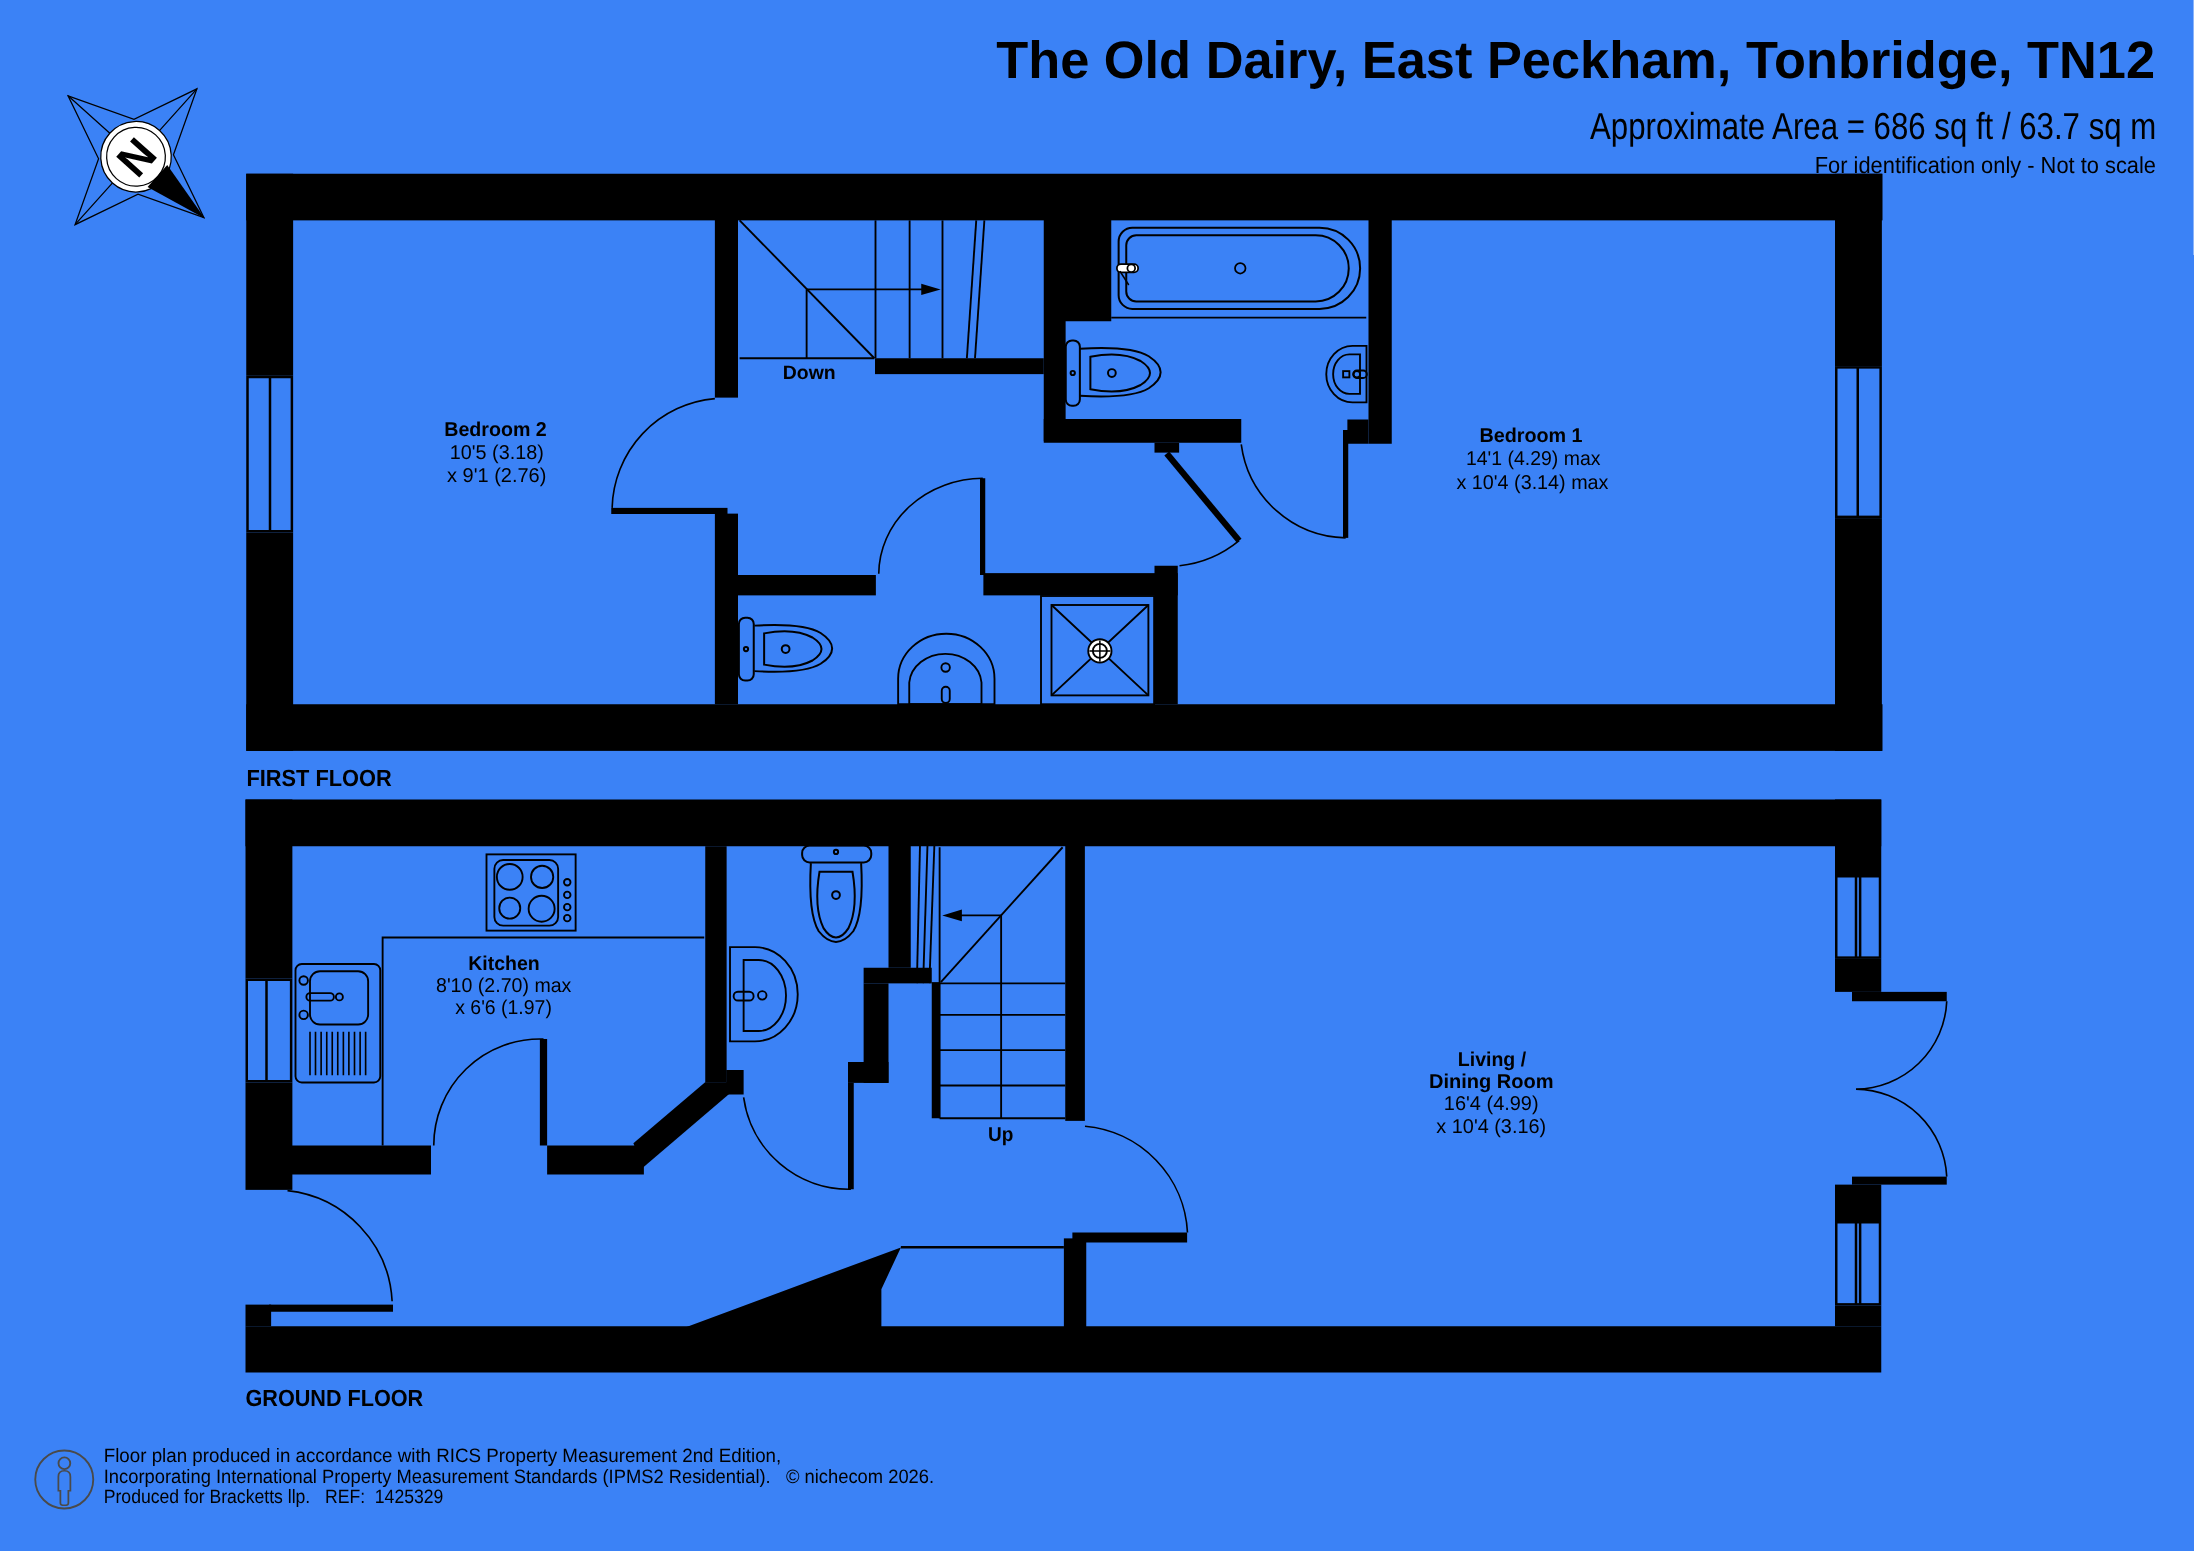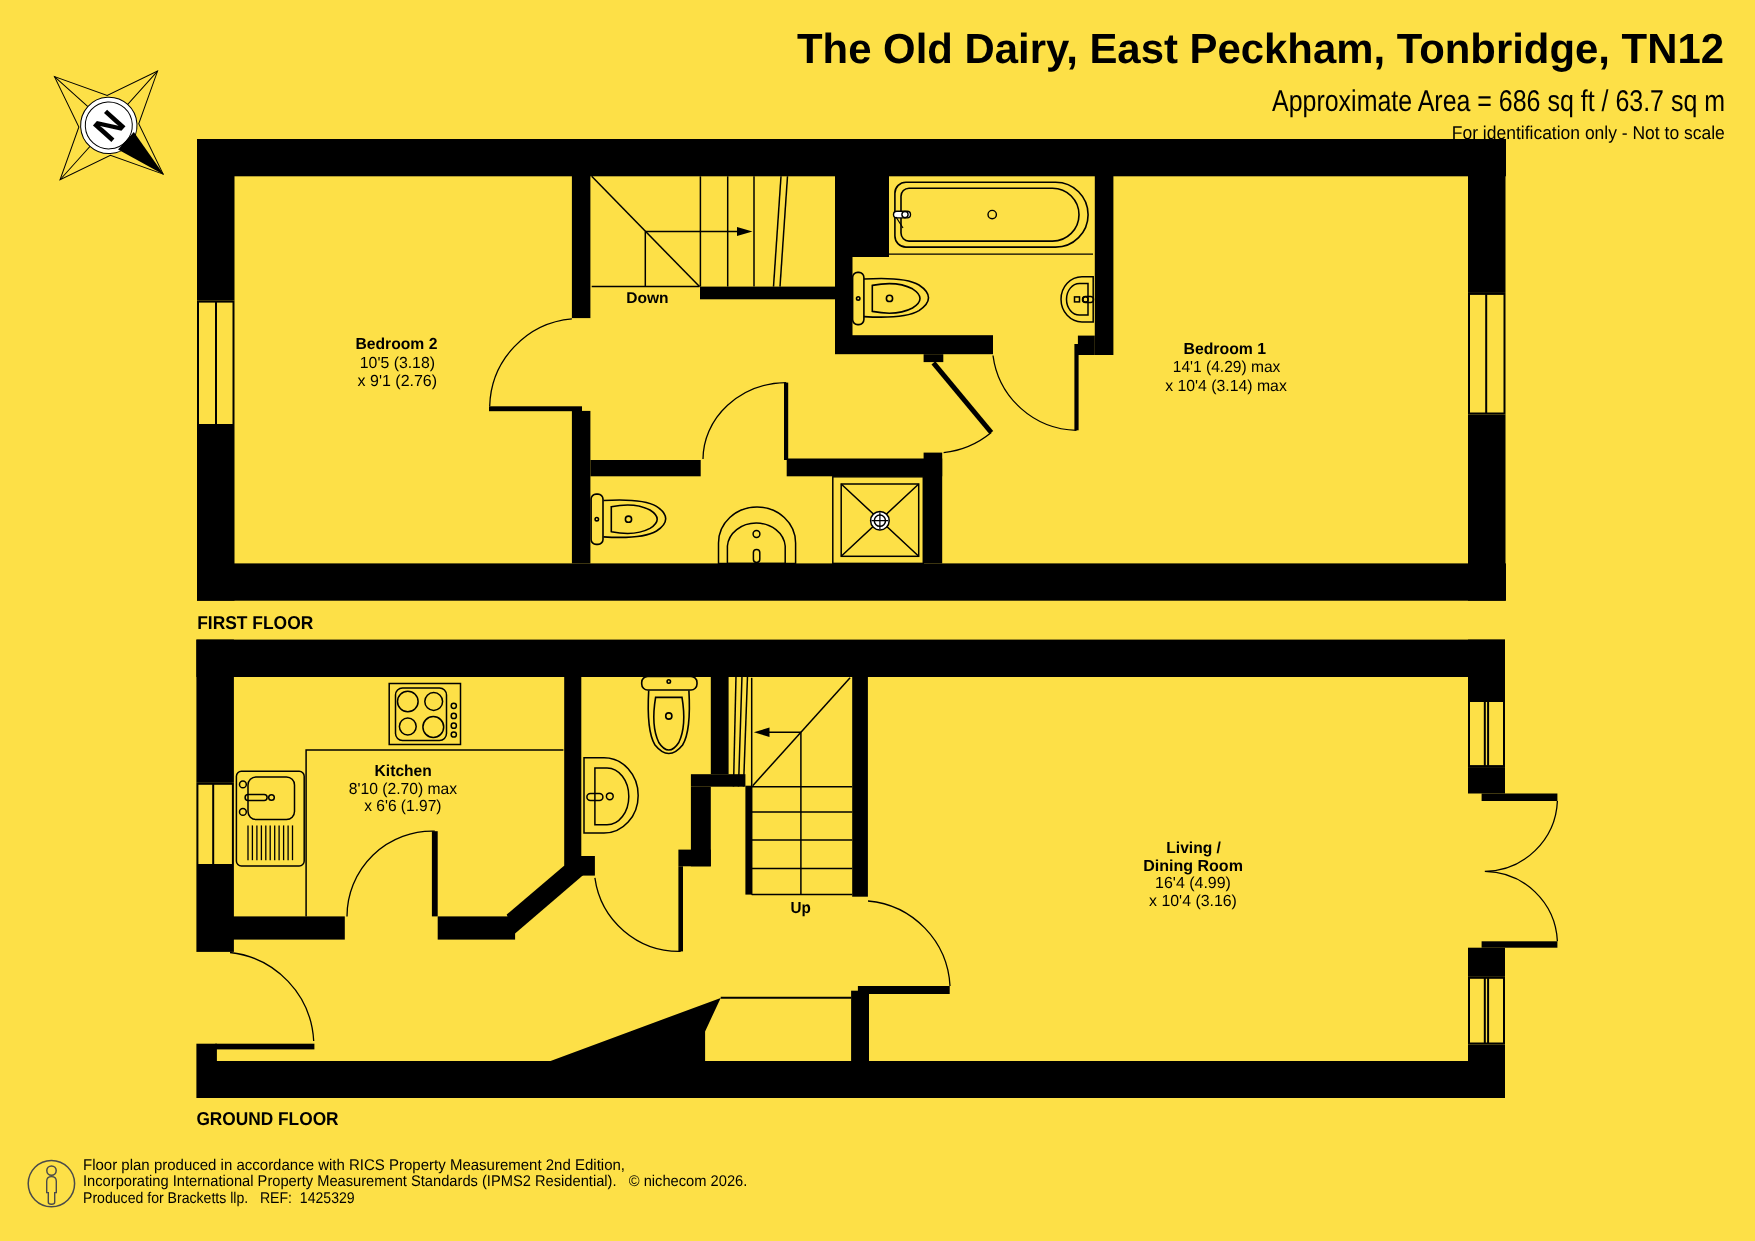--- a/index.html
+++ b/index.html
@@ -1,16 +1,16 @@
 <!DOCTYPE html>
 <html><head>
 <meta charset="utf-8">
 <style>
   html,body{margin:0;padding:0;background:#fff;}
-  #page{position:relative;width:1755px;height:1241px;background:#fde047;overflow:hidden;}
+  #page{position:relative;width:1755px;height:1241px;background:#3b82f6;overflow:hidden;}
   svg{position:absolute;top:0;left:0;}
   text{font-family:"Liberation Sans",sans-serif;fill:#000;text-rendering:geometricPrecision;}
 </style>
 </head>
 <body>
 <div id="page">
 <svg width="1755" height="1241" viewBox="0 0 1755 1241" xmlns="http://www.w3.org/2000/svg">
 
 <text x="797" y="62.7" font-size="42" font-weight="bold" textLength="927" lengthAdjust="spacingAndGlyphs">The Old Dairy, East Peckham, Tonbridge, TN12</text>
 

